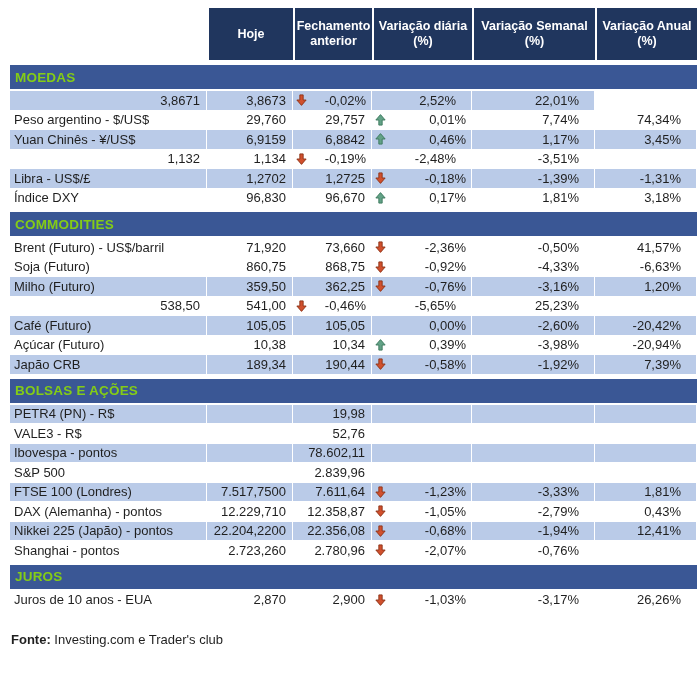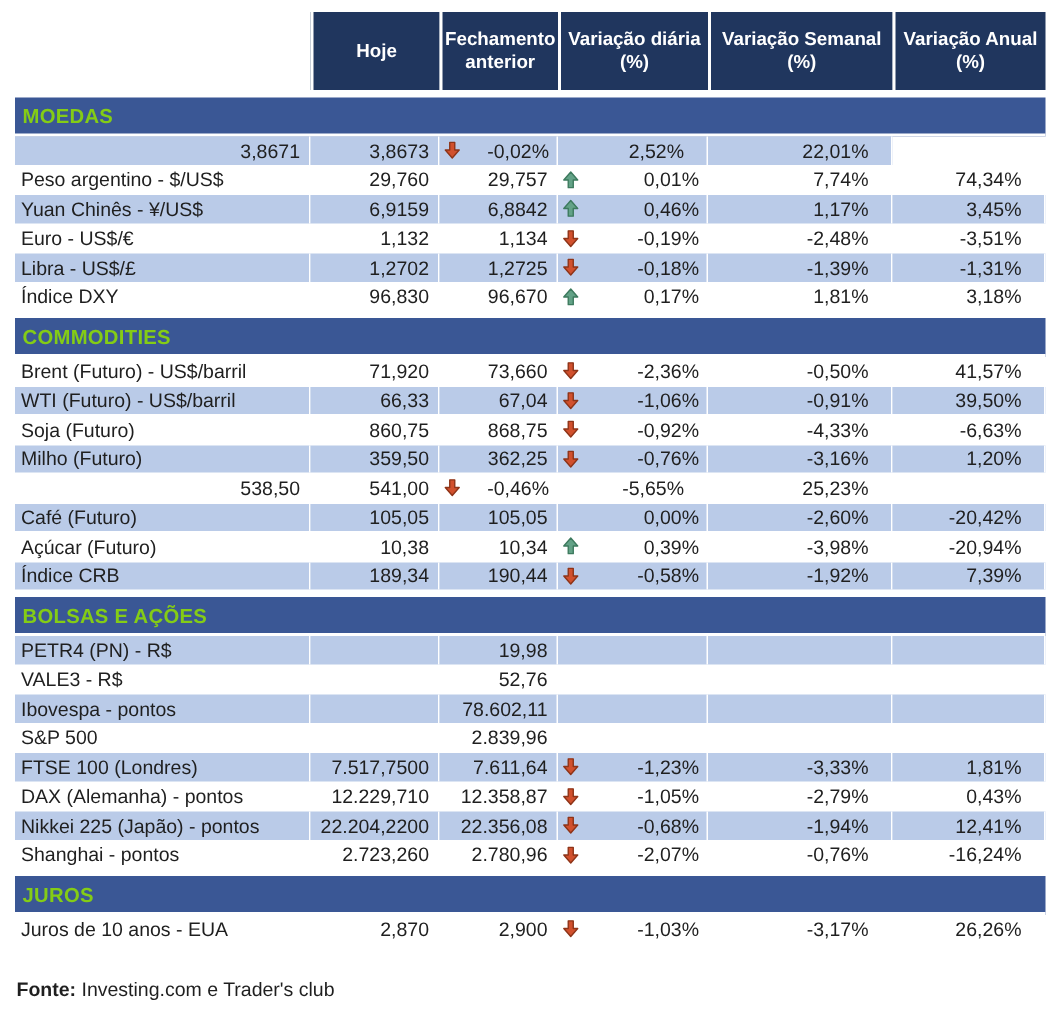--- a/index.html
+++ b/index.html
@@ -111,21 +111,20 @@
               <svg width="13" height="14" viewBox="0 0 14 14">
                 <path d="M5.2 12.5 H8.8 V7 H12 L7 1.2 2 7 H5.2 Z" fill="#63A287" stroke="#3D7A5E" stroke-width="1" stroke-linejoin="round"></path>
               </svg>
             </span>
             <span class="pct">0,46%</span>
           </div>
           <div class="cell c-wide">1,17%</div>
           <div class="cell c-wide">3,45%</div>
         </div>
         <div class="grid row">
-          <div class="cell c-label">Euro - US$/€</div>
           <div class="cell c-num">1,132</div>
           <div class="cell c-num">1,134</div>
           <div class="cell c-diaria">
             <span class="arrow-slot">
               <svg width="13" height="14" viewBox="0 0 14 14">
                 <path d="M5.2 1.5 H8.8 V7 H12 L7 12.8 2 7 H5.2 Z" fill="#D1502D" stroke="#8E3418" stroke-width="1" stroke-linejoin="round"></path>
               </svg>
             </span>
             <span class="pct">-0,19%</span>
           </div>
@@ -173,35 +172,20 @@
             <span class="arrow-slot">
               <svg width="13" height="14" viewBox="0 0 14 14">
                 <path d="M5.2 1.5 H8.8 V7 H12 L7 12.8 2 7 H5.2 Z" fill="#D1502D" stroke="#8E3418" stroke-width="1" stroke-linejoin="round"></path>
               </svg>
             </span>
             <span class="pct">-2,36%</span>
           </div>
           <div class="cell c-wide">-0,50%</div>
           <div class="cell c-wide">41,57%</div>
         </div>
-        <div class="grid row shaded">
-          <div class="cell c-label">WTI (Futuro) - US$/barril</div>
-          <div class="cell c-num">66,33</div>
-          <div class="cell c-num">67,04</div>
-          <div class="cell c-diaria">
-            <span class="arrow-slot">
-              <svg width="13" height="14" viewBox="0 0 14 14">
-                <path d="M5.2 1.5 H8.8 V7 H12 L7 12.8 2 7 H5.2 Z" fill="#D1502D" stroke="#8E3418" stroke-width="1" stroke-linejoin="round"></path>
-              </svg>
-            </span>
-            <span class="pct">-1,06%</span>
-          </div>
-          <div class="cell c-wide">-0,91%</div>
-          <div class="cell c-wide">39,50%</div>
-        </div>
         <div class="grid row">
           <div class="cell c-label">Soja (Futuro)</div>
           <div class="cell c-num">860,75</div>
           <div class="cell c-num">868,75</div>
           <div class="cell c-diaria">
             <span class="arrow-slot">
               <svg width="13" height="14" viewBox="0 0 14 14">
                 <path d="M5.2 1.5 H8.8 V7 H12 L7 12.8 2 7 H5.2 Z" fill="#D1502D" stroke="#8E3418" stroke-width="1" stroke-linejoin="round"></path>
               </svg>
             </span>
@@ -259,21 +243,21 @@
               <svg width="13" height="14" viewBox="0 0 14 14">
                 <path d="M5.2 12.5 H8.8 V7 H12 L7 1.2 2 7 H5.2 Z" fill="#63A287" stroke="#3D7A5E" stroke-width="1" stroke-linejoin="round"></path>
               </svg>
             </span>
             <span class="pct">0,39%</span>
           </div>
           <div class="cell c-wide">-3,98%</div>
           <div class="cell c-wide">-20,94%</div>
         </div>
         <div class="grid row shaded">
-          <div class="cell c-label">Índice CRB</div>
+          <div class="cell c-label">Japão CRB</div>
           <div class="cell c-num">189,34</div>
           <div class="cell c-num">190,44</div>
           <div class="cell c-diaria">
             <span class="arrow-slot">
               <svg width="13" height="14" viewBox="0 0 14 14">
                 <path d="M5.2 1.5 H8.8 V7 H12 L7 12.8 2 7 H5.2 Z" fill="#D1502D" stroke="#8E3418" stroke-width="1" stroke-linejoin="round"></path>
               </svg>
             </span>
             <span class="pct">-0,58%</span>
           </div>
@@ -378,21 +362,20 @@
           <div class="cell c-num">2.780,96</div>
           <div class="cell c-diaria">
             <span class="arrow-slot">
               <svg width="13" height="14" viewBox="0 0 14 14">
                 <path d="M5.2 1.5 H8.8 V7 H12 L7 12.8 2 7 H5.2 Z" fill="#D1502D" stroke="#8E3418" stroke-width="1" stroke-linejoin="round"></path>
               </svg>
             </span>
             <span class="pct">-2,07%</span>
           </div>
           <div class="cell c-wide">-0,76%</div>
-          <div class="cell c-wide">-16,24%</div>
         </div>
       </div>
       <div class="section">
         <div class="section-bar">JUROS</div>
         <div class="grid row">
           <div class="cell c-label">Juros de 10 anos - EUA</div>
           <div class="cell c-num">2,870</div>
           <div class="cell c-num">2,900</div>
           <div class="cell c-diaria">
             <span class="arrow-slot">

